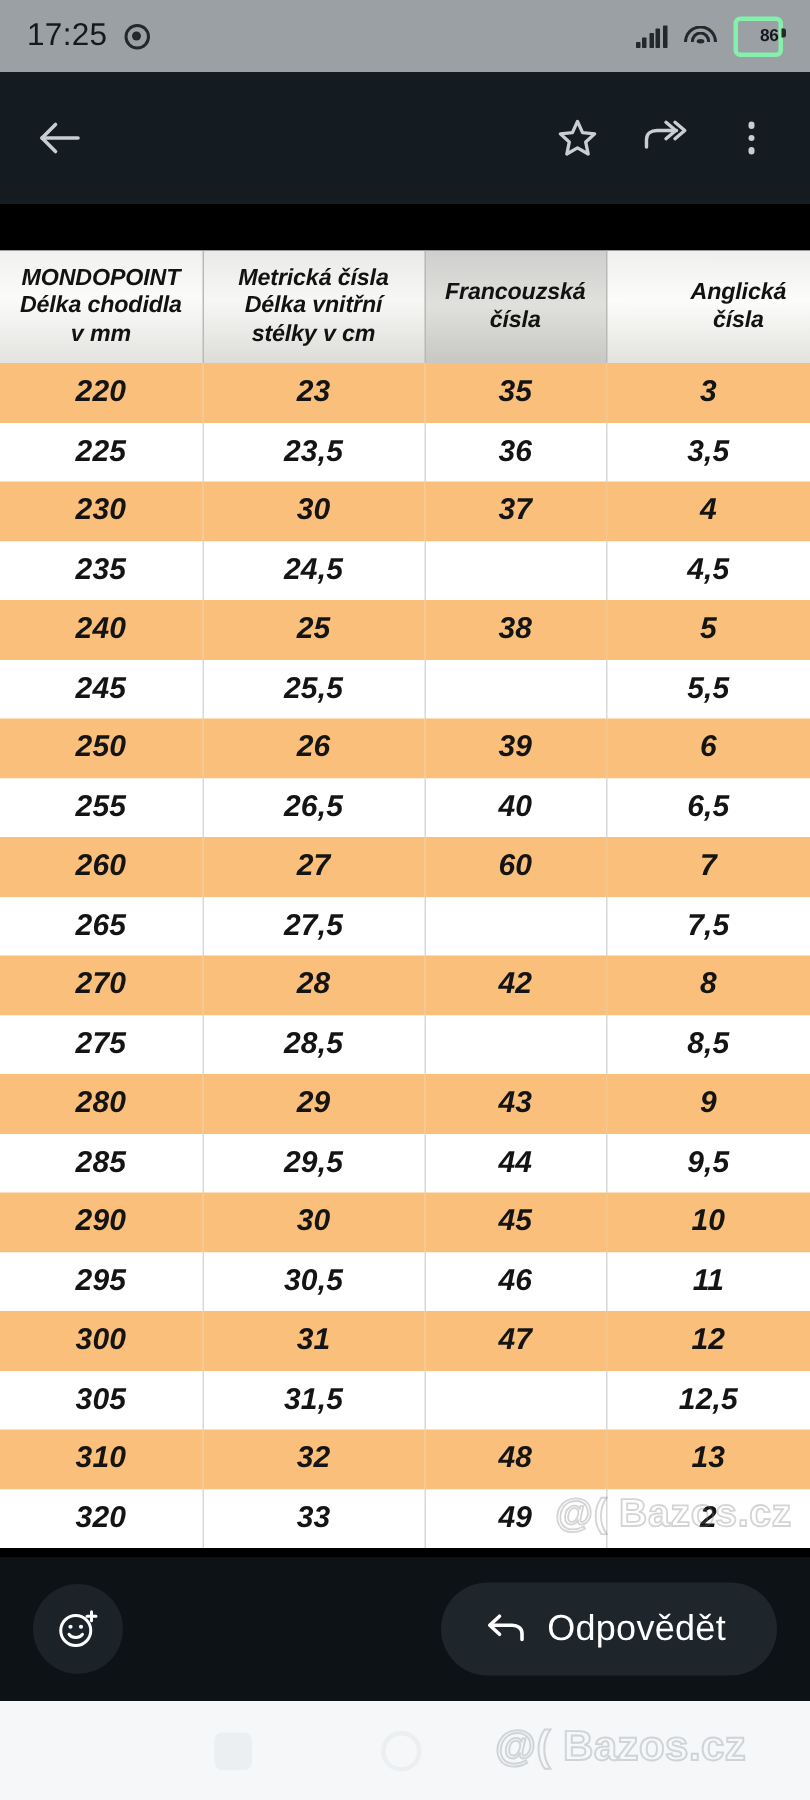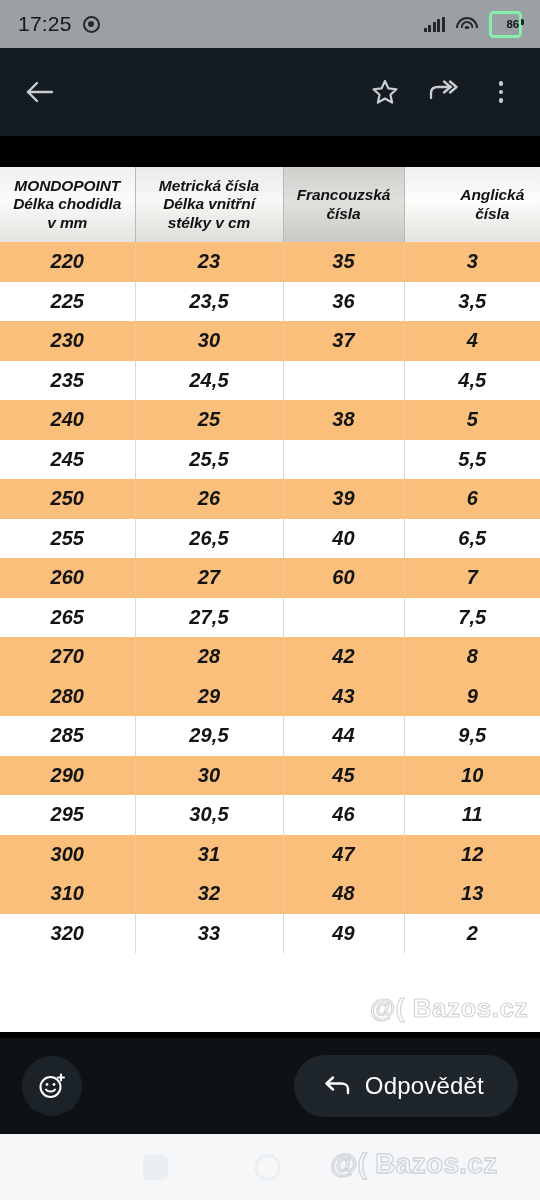--- a/index.html
+++ b/index.html
@@ -282,20 +282,26 @@
             <td>27,5</td>
             <td></td>
             <td>7,5</td>
           </tr>
           <tr class="odd">
             <td>270</td>
             <td>28</td>
             <td>42</td>
             <td>8</td>
           </tr>
+          <tr class="even">
+            <td>275</td>
+            <td>28,5</td>
+            <td></td>
+            <td>8,5</td>
+          </tr>
           <tr class="odd">
             <td>280</td>
             <td>29</td>
             <td>43</td>
             <td>9</td>
           </tr>
           <tr class="even">
             <td>285</td>
             <td>29,5</td>
             <td>44</td>
@@ -311,20 +317,26 @@
             <td>295</td>
             <td>30,5</td>
             <td>46</td>
             <td>11</td>
           </tr>
           <tr class="odd">
             <td>300</td>
             <td>31</td>
             <td>47</td>
             <td>12</td>
+          </tr>
+          <tr class="even">
+            <td>305</td>
+            <td>31,5</td>
+            <td></td>
+            <td>12,5</td>
           </tr>
           <tr class="odd">
             <td>310</td>
             <td>32</td>
             <td>48</td>
             <td>13</td>
           </tr>
           <tr class="even">
             <td>320</td>
             <td>33</td>

